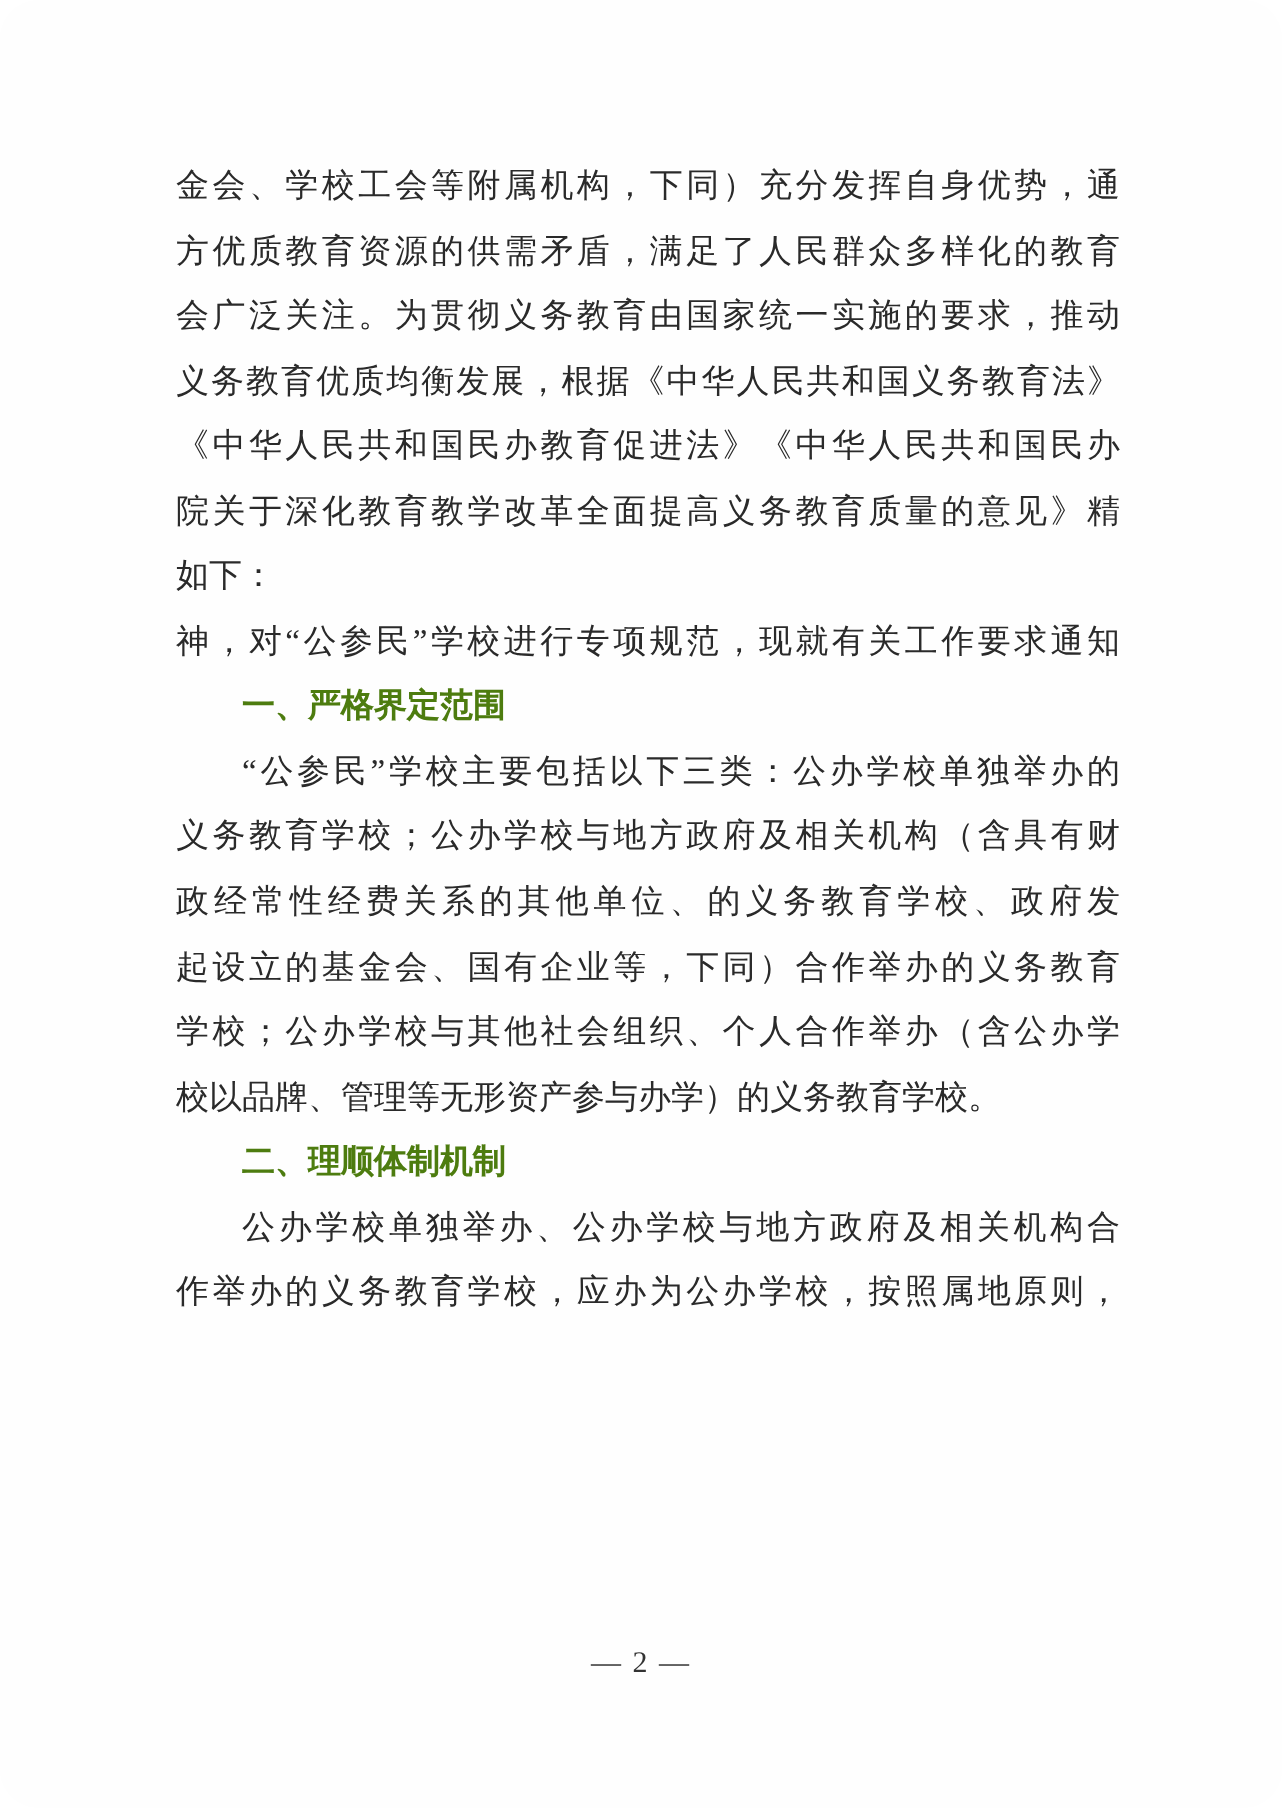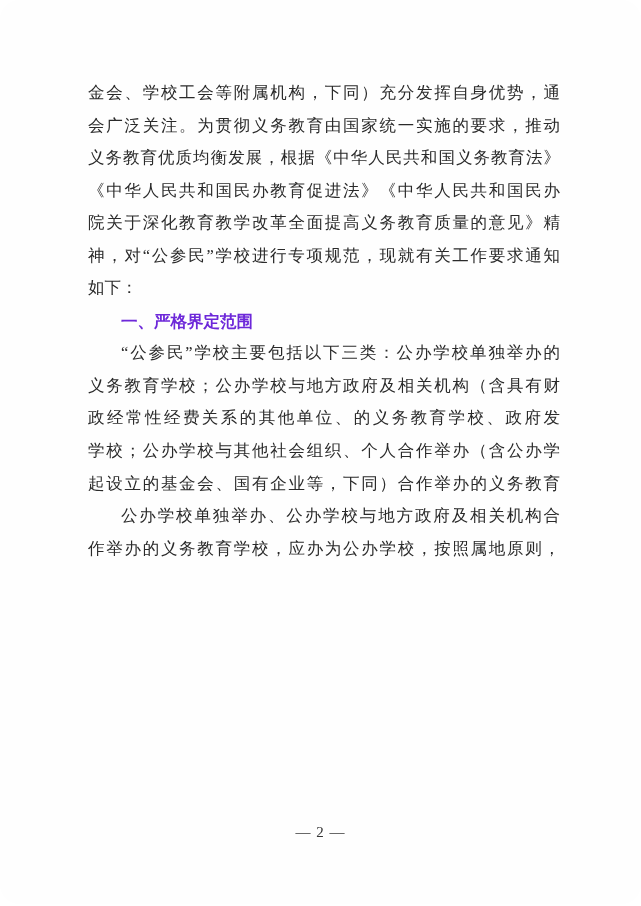--- a/index.html
+++ b/index.html
@@ -38,21 +38,21 @@
   .ln.indent {
     text-indent: 2em;
     font-family: Liberation Serif, serif;
   }
   .heading {
     font-size: 16.5px;
     line-height: 32.55px;
     height: 32.55px;
     font-weight: bold;
     font-family: "Liberation Sans", sans-serif;
-    color: #6d28d9;
+    color: #4d7c0f;
     text-indent: 2em;
     overflow: hidden;
   }
   .footer {
     position: absolute;
     left: 0;
     right: 0;
     top: 818px;
     text-align: center;
     font-size: 15px;
@@ -61,35 +61,38 @@
     color: #333333;
   }
 </style>
 </head>
 <body>
 
 <div class="page">
   <div class="textblock">
 
     <div class="ln">金会、学校工会等附属机构，下同）充分发挥自身优势，通</div>
+    <div class="ln">方优质教育资源的供需矛盾，满足了人民群众多样化的教育</div>
     <div class="ln">会广泛关注。为贯彻义务教育由国家统一实施的要求，推动</div>
     <div class="ln">义务教育优质均衡发展，根据《中华人民共和国义务教育法》</div>
     <div class="ln">《中华人民共和国民办教育促进法》《中华人民共和国民办</div>
     <div class="ln">院关于深化教育教学改革全面提高义务教育质量的意见》精</div>
+    <div class="ln end">如下：</div>
     <div class="ln">神，对“公参民”学校进行专项规范，现就有关工作要求通知</div>
-    <div class="ln end">如下：</div>
 
     <div class="heading">一、严格界定范围</div>
 
     <div class="ln indent">“公参民”学校主要包括以下三类：公办学校单独举办的</div>
     <div class="ln">义务教育学校；公办学校与地方政府及相关机构（含具有财</div>
     <div class="ln">政经常性经费关系的其他单位、的义务教育学校、政府发</div>
+    <div class="ln">起设立的基金会、国有企业等，下同）合作举办的义务教育</div>
     <div class="ln">学校；公办学校与其他社会组织、个人合作举办（含公办学</div>
-    <div class="ln">起设立的基金会、国有企业等，下同）合作举办的义务教育</div>
+    <div class="ln end">校以品牌、管理等无形资产参与办学）的义务教育学校。</div>
 
+    <div class="heading">二、理顺体制机制</div>
 
     <div class="ln indent">公办学校单独举办、公办学校与地方政府及相关机构合</div>
     <div class="ln">作举办的义务教育学校，应办为公办学校，按照属地原则，</div>
 
   </div>
 
   <div class="footer">— 2 —</div>
 </div>
 
 </body></html>

